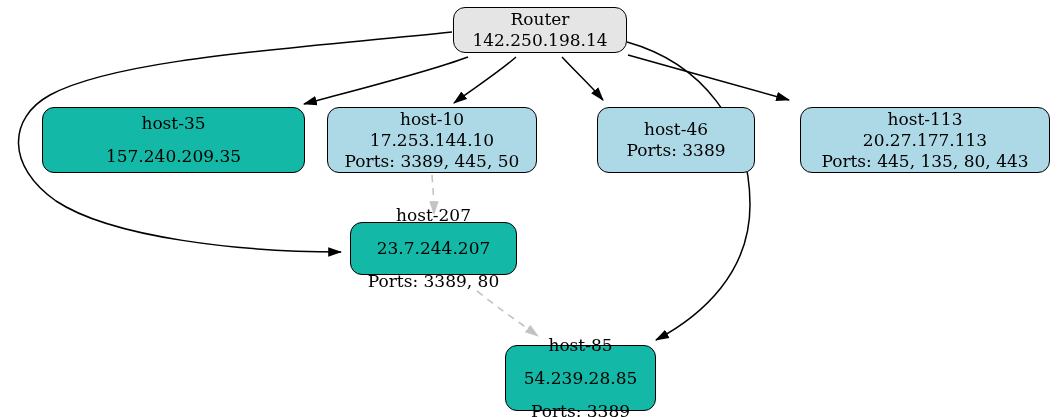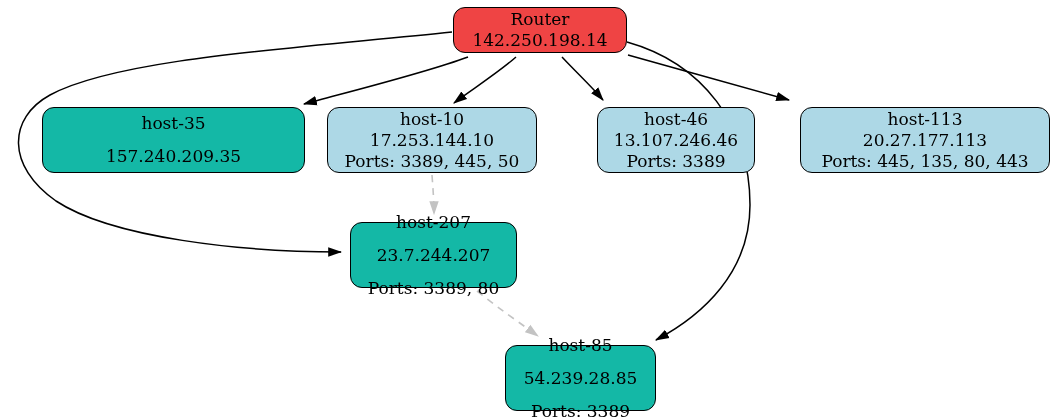--- a/index.html
+++ b/index.html
@@ -24,30 +24,30 @@
     display: flex;
     flex-direction: column;
     justify-content: center;
     align-items: center;
     text-align: center;
     font-size: 17px;
     line-height: 21px;
     color: #000000;
     white-space: nowrap;
   }
-  .fill-red   { background: #ef4444; }
+  .fill-red   { background: #e5e5e5; }
   .fill-green { background: #14b8a6; gap: 12px; }
   .fill-blue  { background: #add8e6; }
 
   #node-router   { left: 453px; top: 7px;   width: 174px; height: 46px; }
   #node-host-35  { left: 42px;  top: 107px; width: 263px; height: 66px; }
   #node-host-10  { left: 327px; top: 107px; width: 210px; height: 66px; }
   #node-host-46  { left: 565px; top: 107px; width: 158px; height: 66px; margin-left: 32px; }
   #node-host-113 { left: 800px; top: 107px; width: 250px; height: 66px; }
-  #node-host-207 { left: 350px; top: 222px; width: 167px; height: 66px; justify-content: center; }
+  #node-host-207 { left: 350px; top: 222px; width: 167px; height: 53px; justify-content: center; }
   #node-host-85  { left: 505px; top: 345px; width: 151px; height: 66px; }
 
   .edge-solid  { fill: none; stroke: #000000; stroke-width: 1.5; }
   .edge-dashed { fill: none; stroke: #c3c3c3; stroke-width: 1.6; stroke-dasharray: 7 6; }
 </style>
 </head>
 <body>
 
 <div id="canvas">
 
@@ -82,21 +82,20 @@
   </div>
 
   <div class="node fill-blue" id="node-host-10">
     <span>host-10</span>
     <span>17.253.144.10</span>
     <span>Ports: 3389, 445, 50</span>
   </div>
 
   <div class="node fill-blue" id="node-host-46">
     <span>host-46</span>
-    <span>13.107.246.46</span>
     <span>Ports: 3389</span>
   </div>
 
   <div class="node fill-blue" id="node-host-113">
     <span>host-113</span>
     <span>20.27.177.113</span>
     <span>Ports: 445, 135, 80, 443</span>
   </div>
 
   <div class="node fill-green" id="node-host-207">

